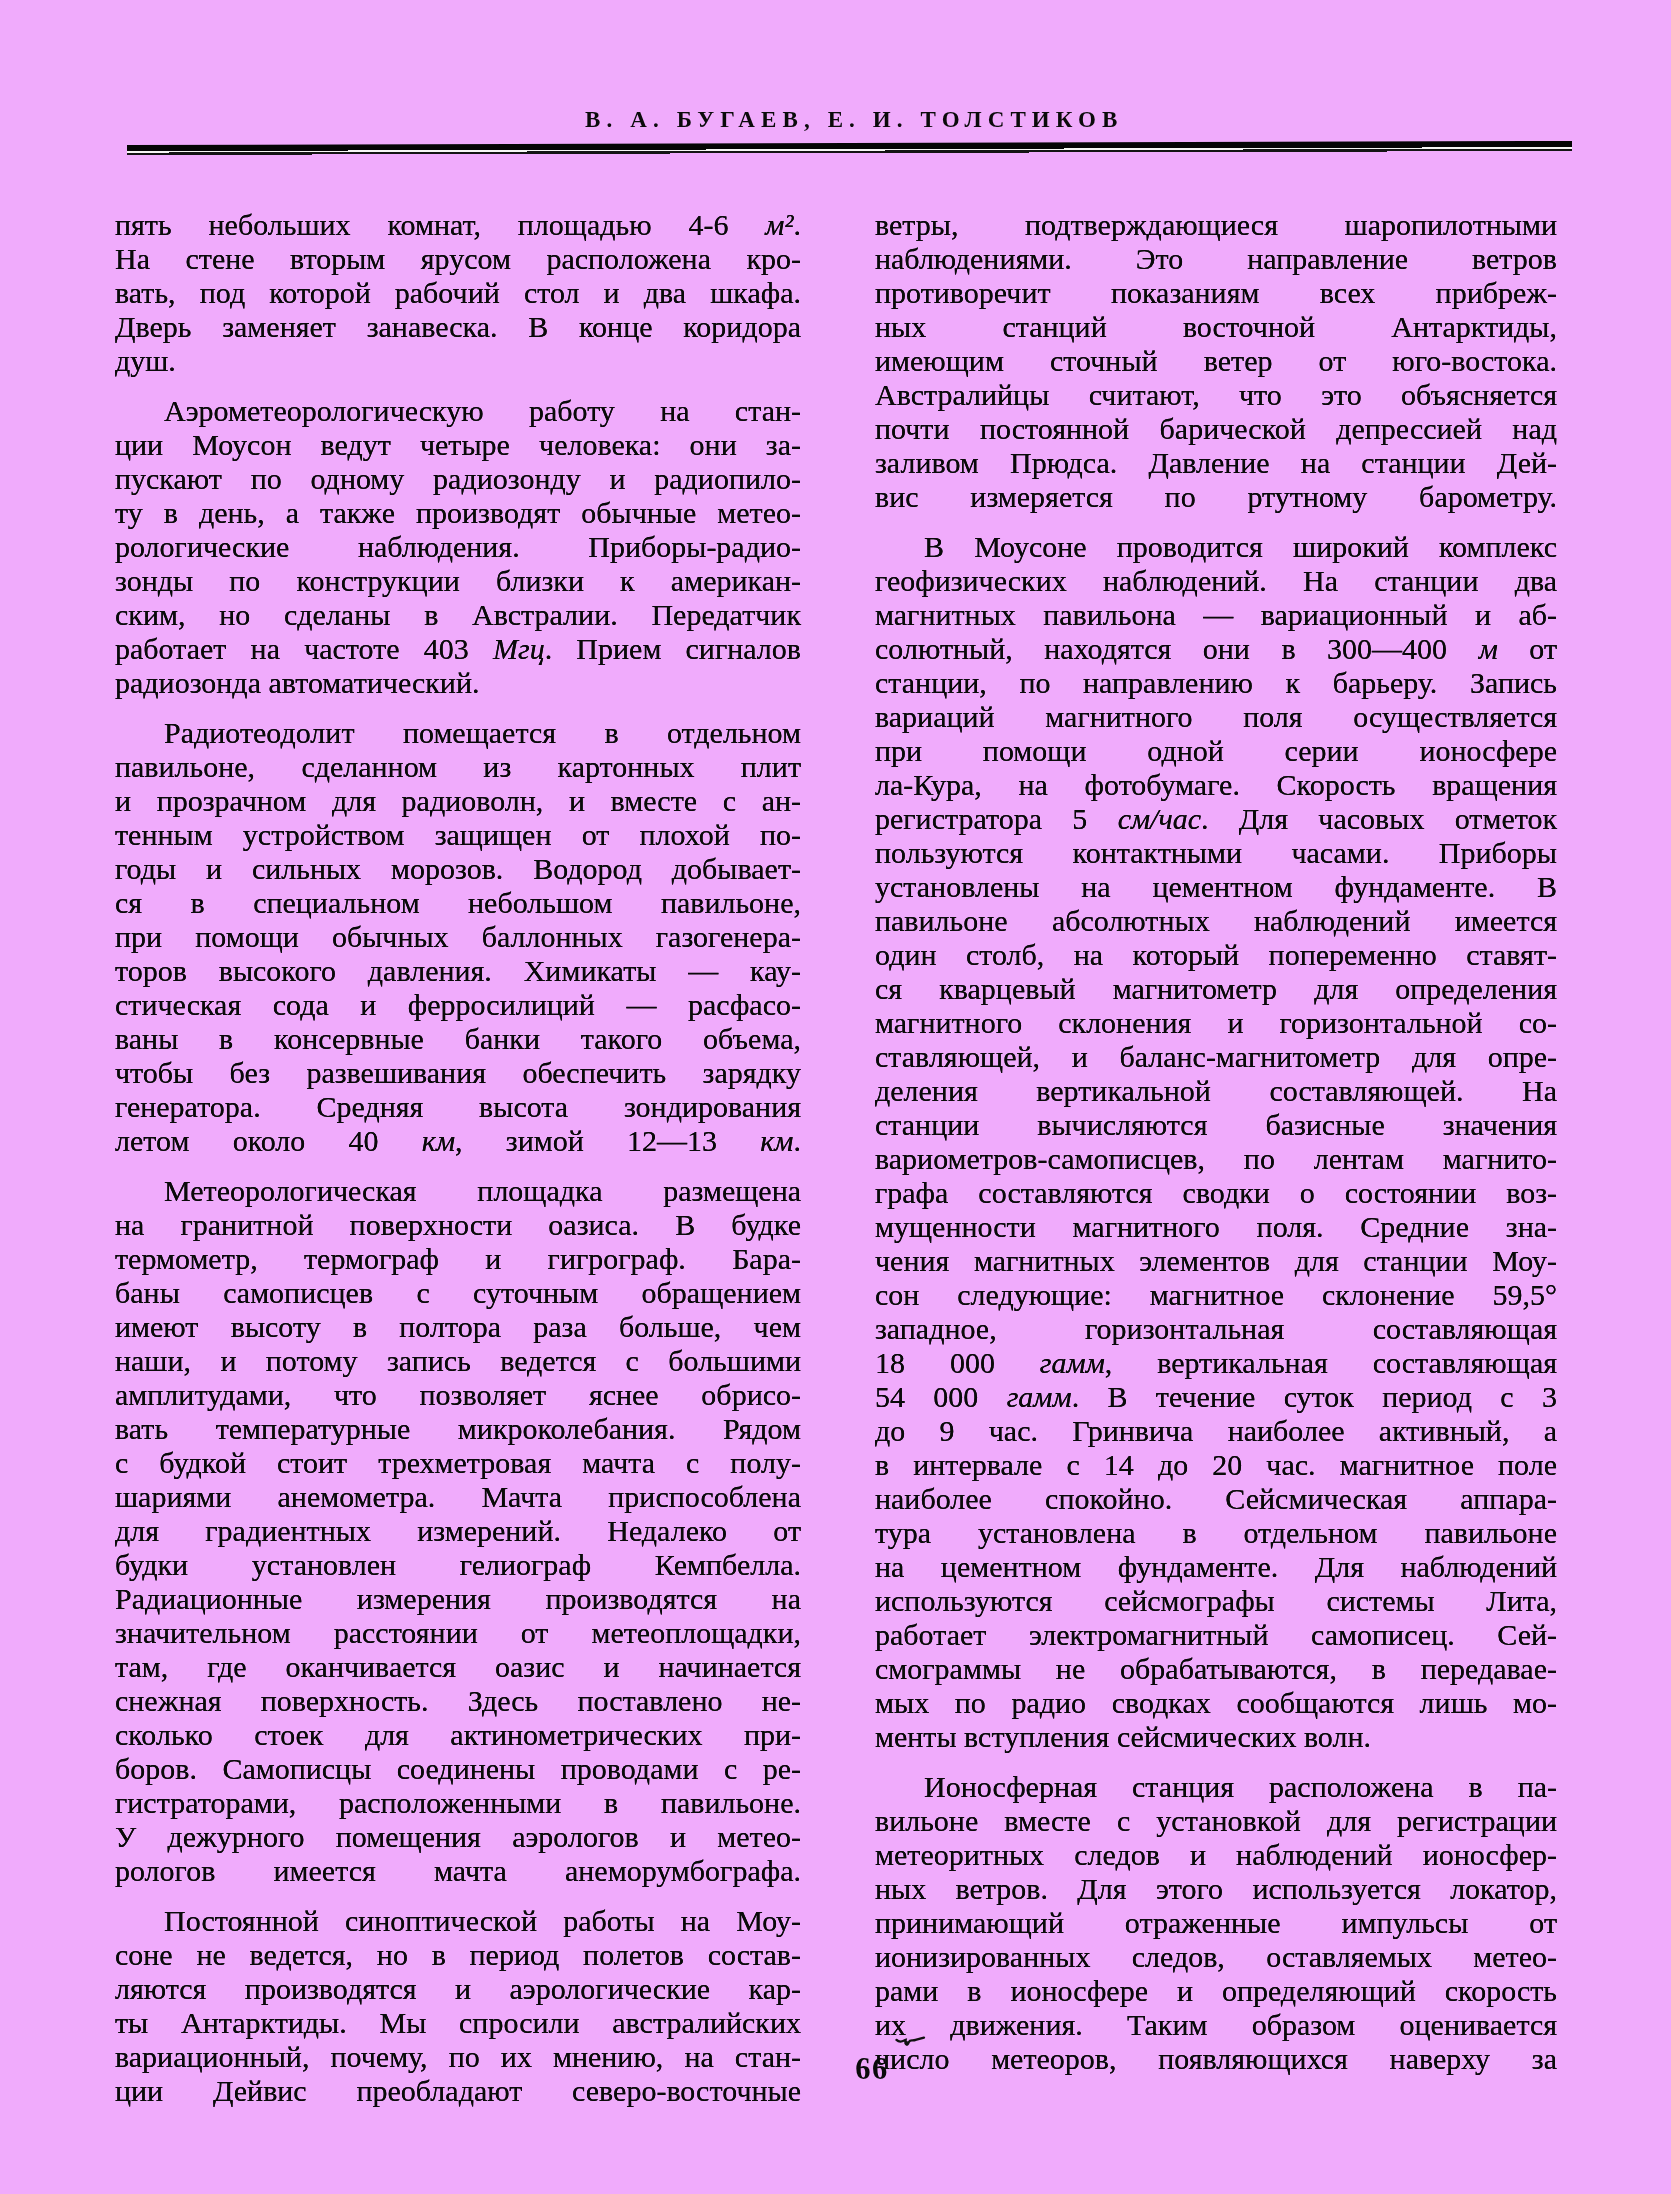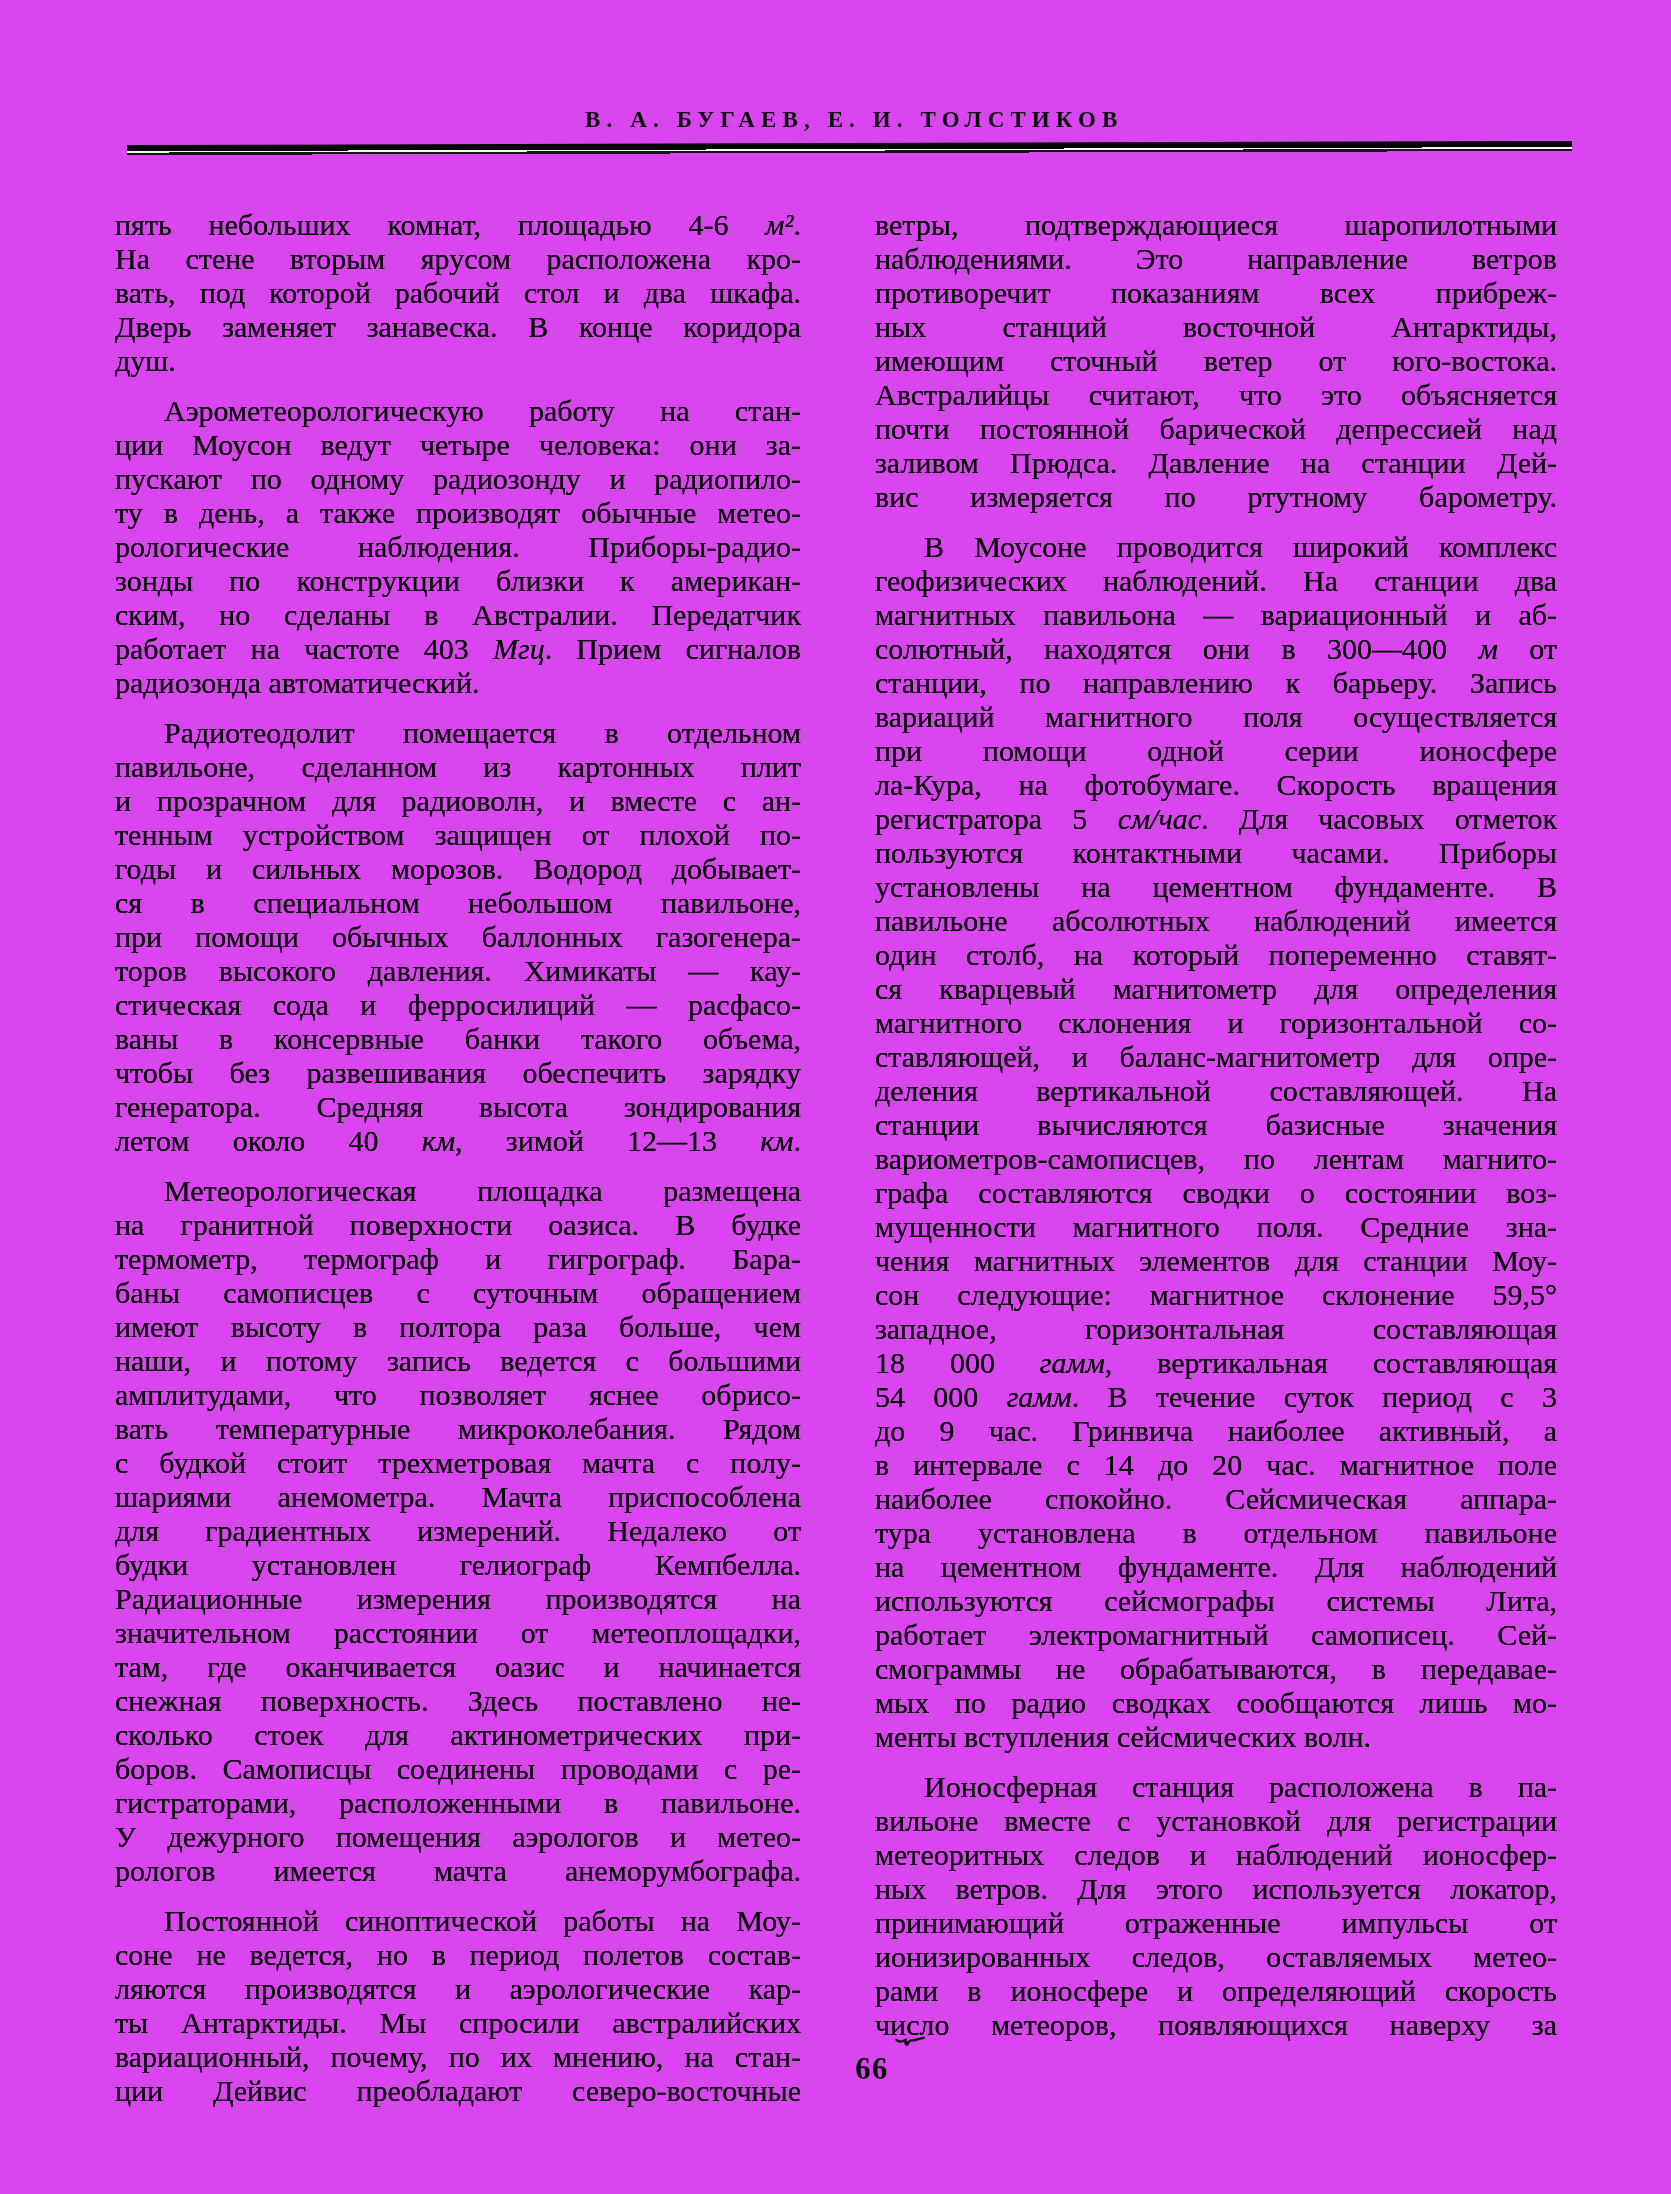--- a/index.html
+++ b/index.html
@@ -1,19 +1,19 @@
 <!DOCTYPE html>
 <html style="font-size:12.2px"><head>
 <meta charset="utf-8">
 <style>
   html,body{margin:0;padding:0;background:#ffffff;}
   .page{
     position:relative;
     width:1672px;height:2194px;
-    background:#d946ef;
+    background:#f0abfc;
     overflow:hidden;
     font-family:"Liberation Serif", serif;
     color:#0a0a0a;
   }
   .header-authors{
     position:absolute;top:107px;left:18.3px;width:1672px;
     text-align:center;
     font-weight:bold;
     font-size:23px;
     letter-spacing:6.1px;
@@ -179,20 +179,21 @@
         <div class="line left-last">менты вступления сейсмических волн.</div>
       </div>
       <div class="para">
         <div class="line indent">Ионосферная станция расположена в па-</div>
         <div class="line">вильоне вместе с установкой для регистрации</div>
         <div class="line">метеоритных следов и наблюдений ионосфер-</div>
         <div class="line">ных ветров. Для этого используется локатор,</div>
         <div class="line">принимающий отраженные импульсы от</div>
         <div class="line">ионизированных следов, оставляемых метео-</div>
         <div class="line">рами в ионосфере и определяющий скорость</div>
+        <div class="line">их движения. Таким образом оценивается</div>
         <div class="line">число метеоров, появляющихся наверху за</div>
       </div>
     </div>
 
   <div class="page-number">66</div>
 
   <svg class="ink-mark" viewBox="0 0 40 28">
     <path d="M2 9 C7 14 11 10 14 9 C13 15 16 18 18 12 C20 8 23 11 27 9 L38 6" fill="none" stroke="#101010" stroke-width="3" stroke-linecap="round"></path>
     <circle cx="15" cy="13" r="2.6" fill="#101010"></circle>
   </svg>

